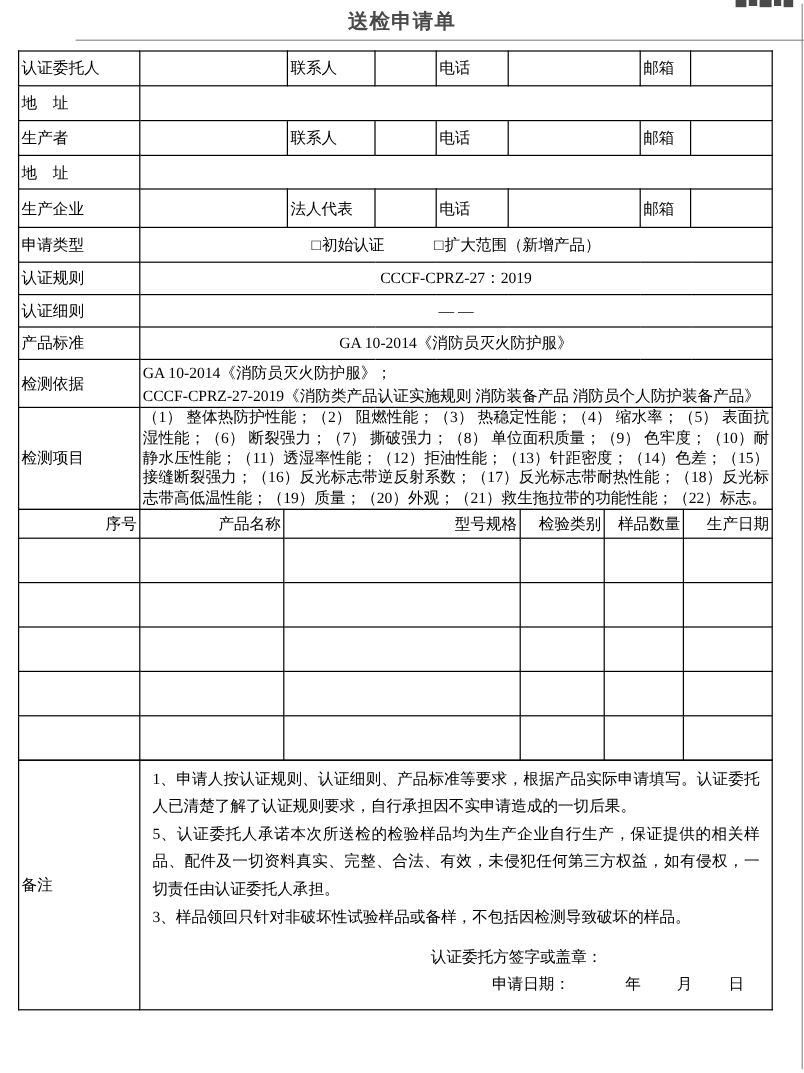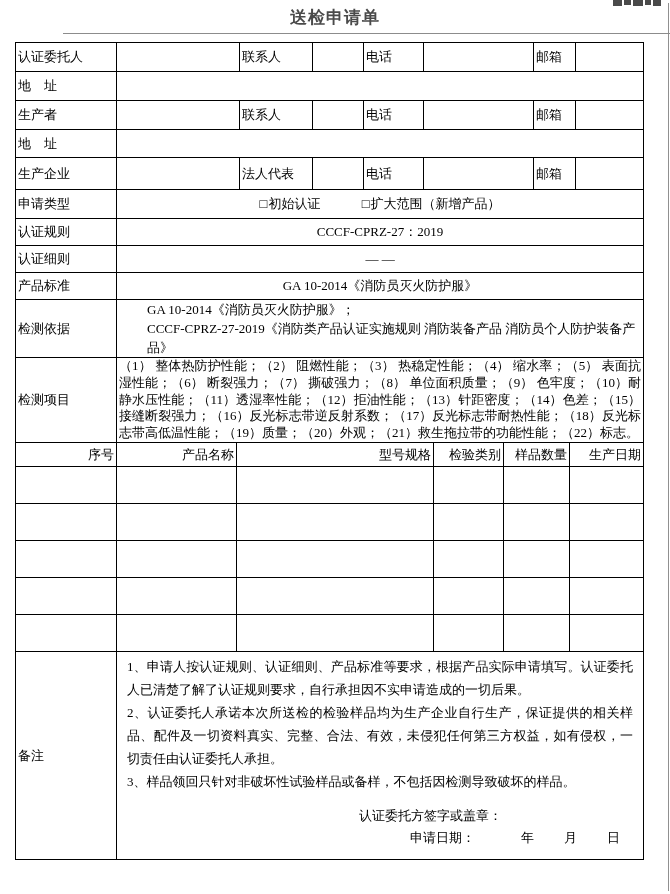--- a/index.html
+++ b/index.html
@@ -23,21 +23,21 @@
   td.cval{text-align:center;}
   .tblA{margin-top:13px;}
   tr.h29{height:29px} tr.h28{height:28px} tr.h32{height:32px} tr.h31{height:31px}
   tr.h27{height:27px} tr.h40{height:40px} tr.h85{height:85px}
 
   .apptype{text-align:center;}
   .apptype .opt2{margin-left:38px;text-align:center;}
   .apptype .cbx{margin-right:1px;}
 
   td.basis{padding:1px 6px;text-align:left;}
-  td.basis div{line-height:19px;margin-left:28px;}
+  td.basis div{line-height:19px;}
   td.items{padding:2px 6px;text-align:justify;font-size:12.5px;line-height:16.8px;}
 
   .tblB{margin-top:-1px;}
   .tblB td{text-align:right;}
   .tblB thead tr{height:24px;}
   .tblB tbody tr{height:37px;}
 
   .tblC{margin-top:-1px;}
   .tblC tr{height:208px;}
   td.remark-cell{vertical-align:top;padding:0;}
@@ -218,21 +218,21 @@
     <colgroup>
         <col style="width:101px">
         <col style="width:527px">
       </colgroup>
     <tbody>
         <tr>
       <td class="lbl">备注</td>
       <td class="remark-cell">
         <div class="remark-flex">
           <p>1、申请人按认证规则、认证细则、产品标准等要求，根据产品实际申请填写。认证委托人已清楚了解了认证规则要求，自行承担因不实申请造成的一切后果。</p>
-          <p>2、认证委托人承诺本次所送检的检验样品均为生产企业自行生产，保证提供的相关样品、配件及一切资料真实、完整、合法、有效，未侵犯任何第三方权益，如有侵权，一切责任由认证委托人承担。</p>
+          <p>5、认证委托人承诺本次所送检的检验样品均为生产企业自行生产，保证提供的相关样品、配件及一切资料真实、完整、合法、有效，未侵犯任何第三方权益，如有侵权，一切责任由认证委托人承担。</p>
           <p>3、样品领回只针对非破坏性试验样品或备样，不包括因检测导致破坏的样品。</p>
           <div class="remark-spacer"></div>
           <div class="sig-line">认证委托方签字或盖章：</div>
           <div class="date-line">
             <span>申请日期：</span><span class="dfirst">年</span><span class="dsep">月</span><span class="dsep">日</span>
           </div>
         </div>
       </td>
     </tr>
   </tbody>

